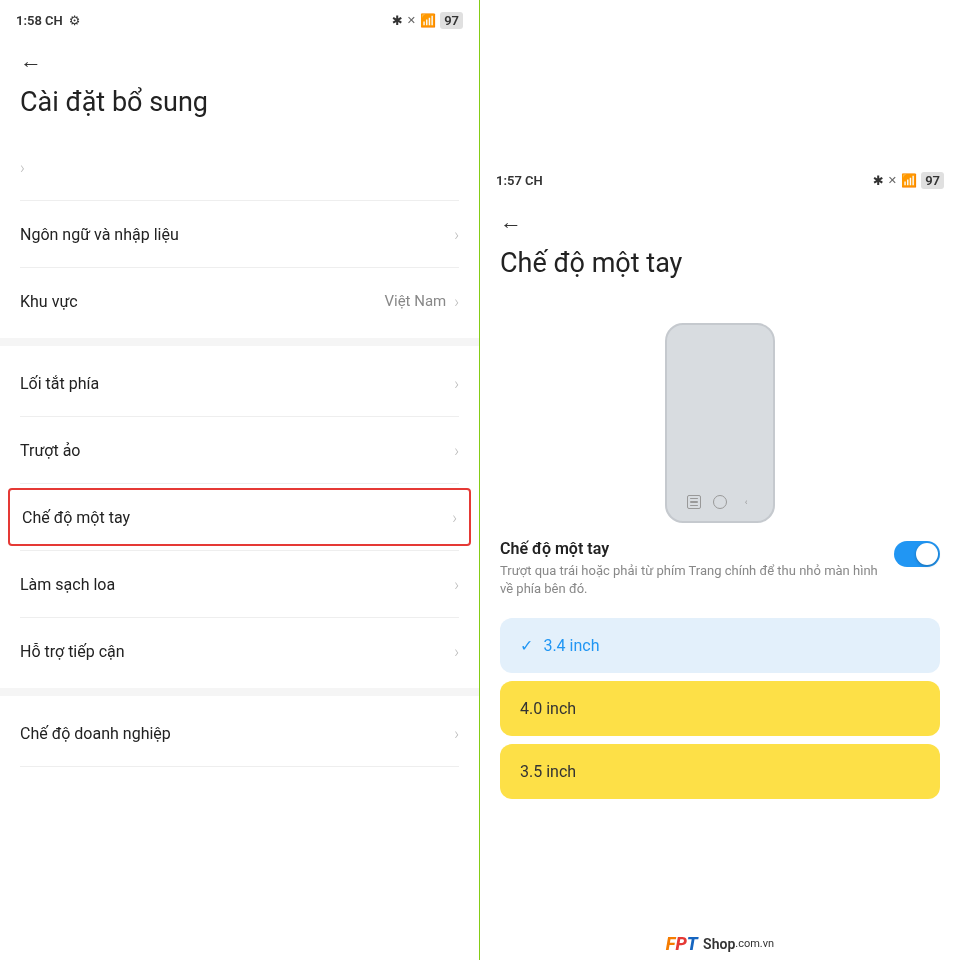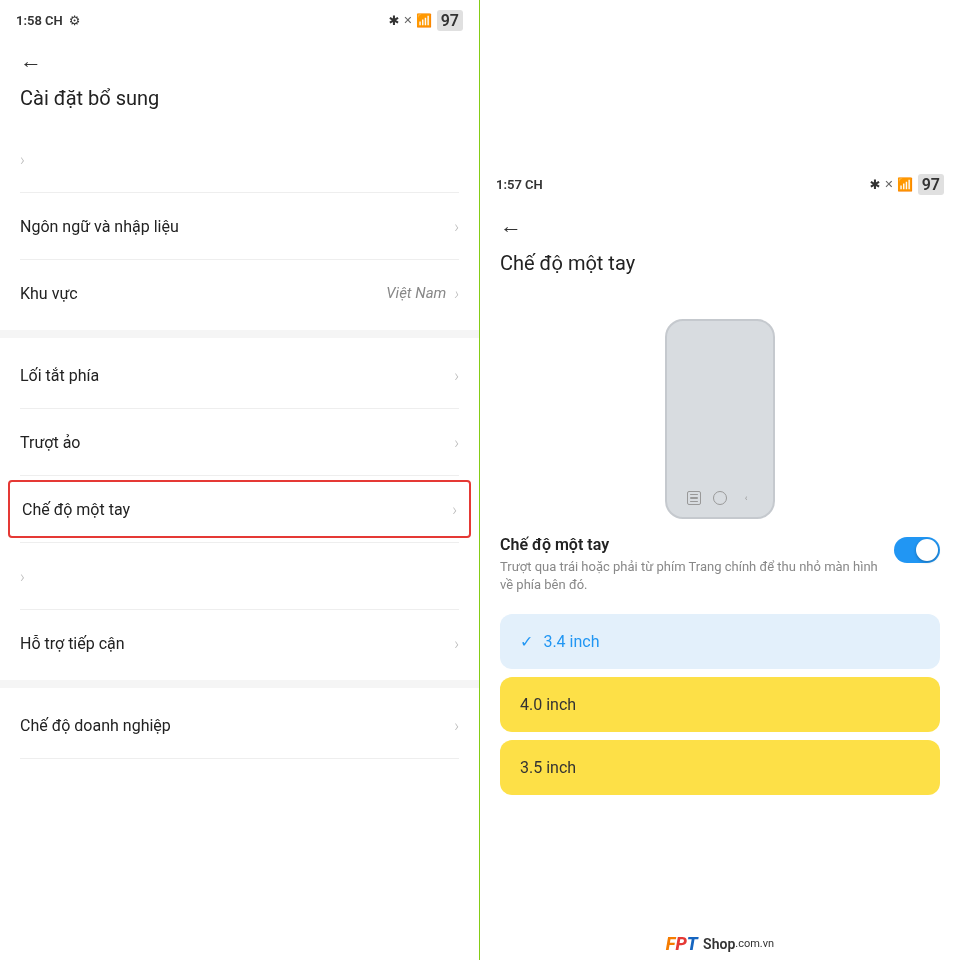--- a/index.html
+++ b/index.html
@@ -46,39 +46,39 @@
       color: #333;
       height: 36px;
     }
     .status-left { display: flex; align-items: center; gap: 6px; }
     .status-right { display: flex; align-items: center; gap: 4px; }
     .status-time { font-size: 13px; font-weight: 600; }
     .gear-icon { font-size: 13px; }
     .battery-bar {
       display: inline-flex;
       align-items: center;
-      font-size: 16px;
+      font-size: 13px;
       font-weight: 600;
       background: #e0e0e0;
       border-radius: 3px;
       padding: 1px 4px;
     }
 
     
     .back-arrow {
       padding: 12px 20px 4px;
       font-size: 22px;
       color: #333;
       cursor: pointer;
     }
 
     
     .page-title {
       padding: 8px 20px 20px;
-      font-size: 20px;
+      font-size: 27px;
       font-weight: 400;
       color: #222;
       line-height: 1.2;
     }
 
     
     .menu-list {
       flex: 1;
       overflow: hidden;
     }
@@ -320,21 +320,21 @@
         <span class="menu-item-label">Ngôn ngữ và nhập liệu</span>
       </div>
       <span class="chevron">›</span>
     </div>
     <div class="divider"></div>
 
     <div class="menu-item">
       <div class="menu-item-left">
         <span class="menu-item-label">Khu vực</span>
       </div>
-      <div style="display:flex;align-items:center;gap:4px;font-style:italic;">
+      <div style="display:flex;align-items:center;gap:4px;">
         <span class="menu-item-value">Việt Nam</span>
         <span class="chevron">›</span>
       </div>
     </div>
 
     <div class="thick-divider"></div>
 
     <div class="menu-item">
       <div class="menu-item-left">
         <span class="menu-item-label">Lối tắt phía</span>
@@ -353,20 +353,23 @@
 
     <div class="menu-item menu-item-highlighted">
       <div class="menu-item-left">
         <span class="menu-item-label">Chế độ một tay</span>
       </div>
       <span class="chevron">›</span>
     </div>
     <div class="divider"></div>
 
     <div class="menu-item">
+      <div class="menu-item-left">
+        <span class="menu-item-label">Làm sạch loa</span>
+      </div>
       <span class="chevron">›</span>
     </div>
     <div class="divider"></div>
 
     <div class="menu-item">
       <div class="menu-item-left">
         <span class="menu-item-label">Hỗ trợ tiếp cận</span>
       </div>
       <span class="chevron">›</span>
     </div>

